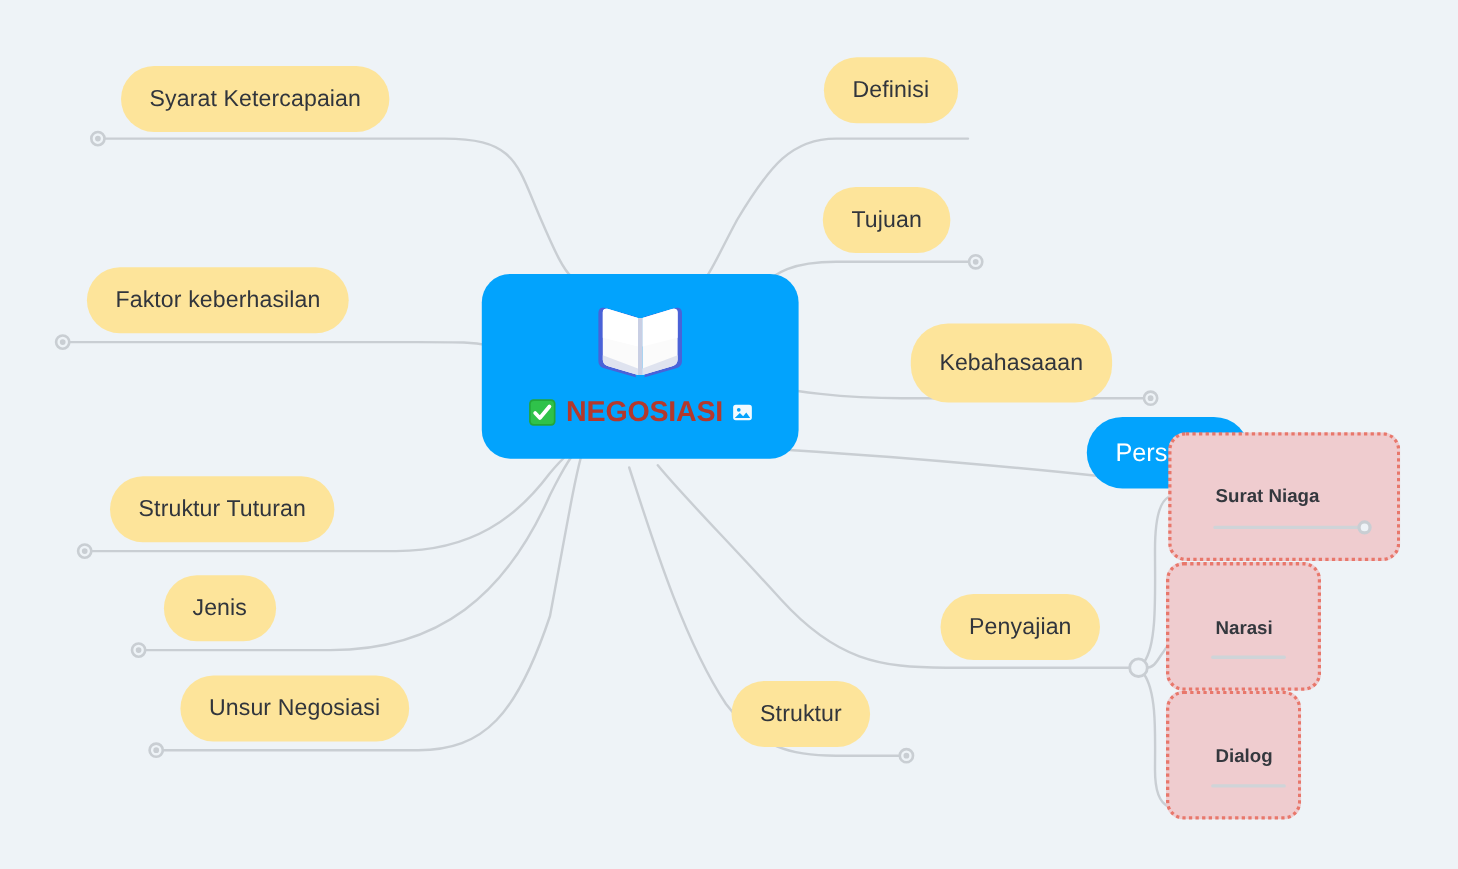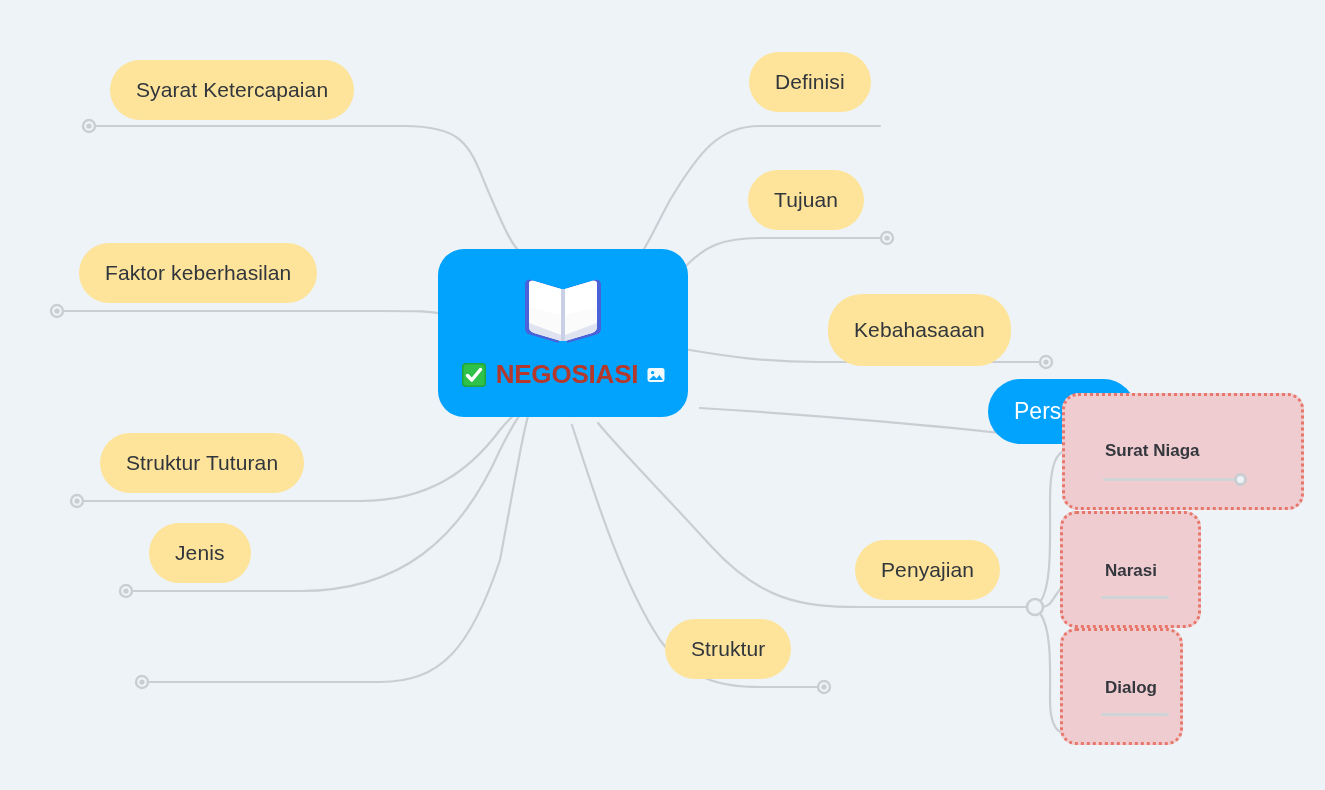--- a/index.html
+++ b/index.html
@@ -38,21 +38,21 @@
     color: #ffffff;
     font-weight: 400;
     font-size: 23px;
     padding: 0 26px;
     white-space: nowrap;
   }
   
   #root-node {
     position: absolute;
     left: 438px; top: 249px;
-    width: 250px; height: 168px;
+    width: 288px; height: 168px;
     background: #02a3fd;
     border-radius: 26px;
     display: flex; flex-direction: column;
     align-items: center; justify-content: flex-start;
     padding-top: 22px;
   }
   #root-book { width: 92px; height: 82px; }
   #root-title-row {
     display: flex; align-items: center; gap: 9px;
     margin-top: 6px;
@@ -182,20 +182,23 @@
   </div>
 
   <div class="node-yellow" style="left:100px; top:433px; height:60px;">
     <span>Struktur Tuturan</span>
   </div>
 
   <div class="node-yellow" style="left:149px; top:523px; height:60px;">
     <span>Jenis</span>
   </div>
 
+  <div class="node-yellow" style="left:164px; top:614px; height:60px;">
+    <span>Unsur Negosiasi</span>
+  </div>
 
   <div class="node-yellow" style="left:749px; top:52px; height:60px;">
     <span>Definisi</span>
   </div>
 
   <div class="node-yellow" style="left:748px; top:170px; height:60px;">
     <span>Tujuan</span>
   </div>
 
   <div class="node-yellow" style="left:828px; top:294px; height:72px;">
@@ -207,21 +210,21 @@
   </div>
 
   <div class="node-yellow" style="left:855px; top:540px; height:60px;text-align:center;">
     <span>Penyajian</span>
   </div>
 
   <div class="node-blue" style="left:988px; top:379px; height:65px;">
     <span>Persuasif</span>
   </div>
 
-  <div class="node-pink" style="left:1062px; top:393px; width:242px; height:117px;padding-left:35px;">
+  <div class="node-pink" style="left:1062px; top:393px; width:211px; height:117px;padding-left:35px;">
     <div class="pink-label" style="position:absolute; left:40px; top:45px;">Surat Niaga</div>
     <div class="pink-rule" style="left:38px; top:82px; width:139px;"></div>
     <div class="pink-dot" style="left:169px; top:77px;"></div>
   </div>
 
   <div class="node-pink" style="left:1060px; top:511px; width:141px; height:117px;padding-left:48px;">
     <div class="pink-label" style="position:absolute; left:42px; top:47px;">Narasi</div>
     <div class="pink-rule" style="left:38px; top:82px; width:68px;"></div>
   </div>
 

